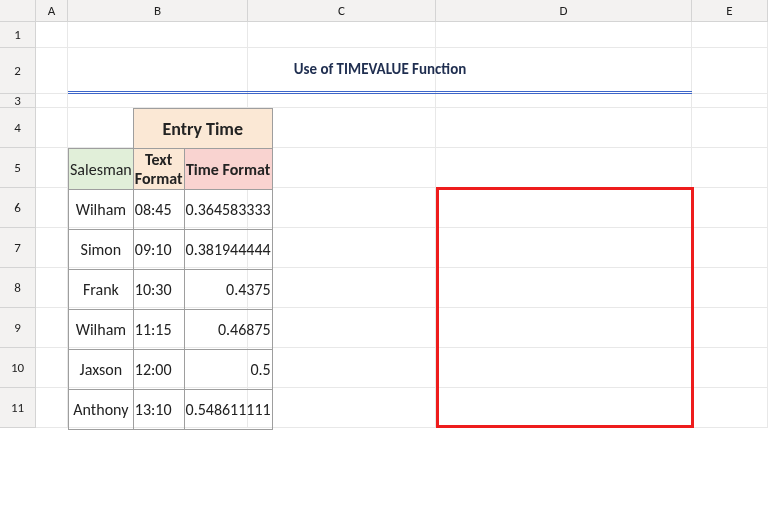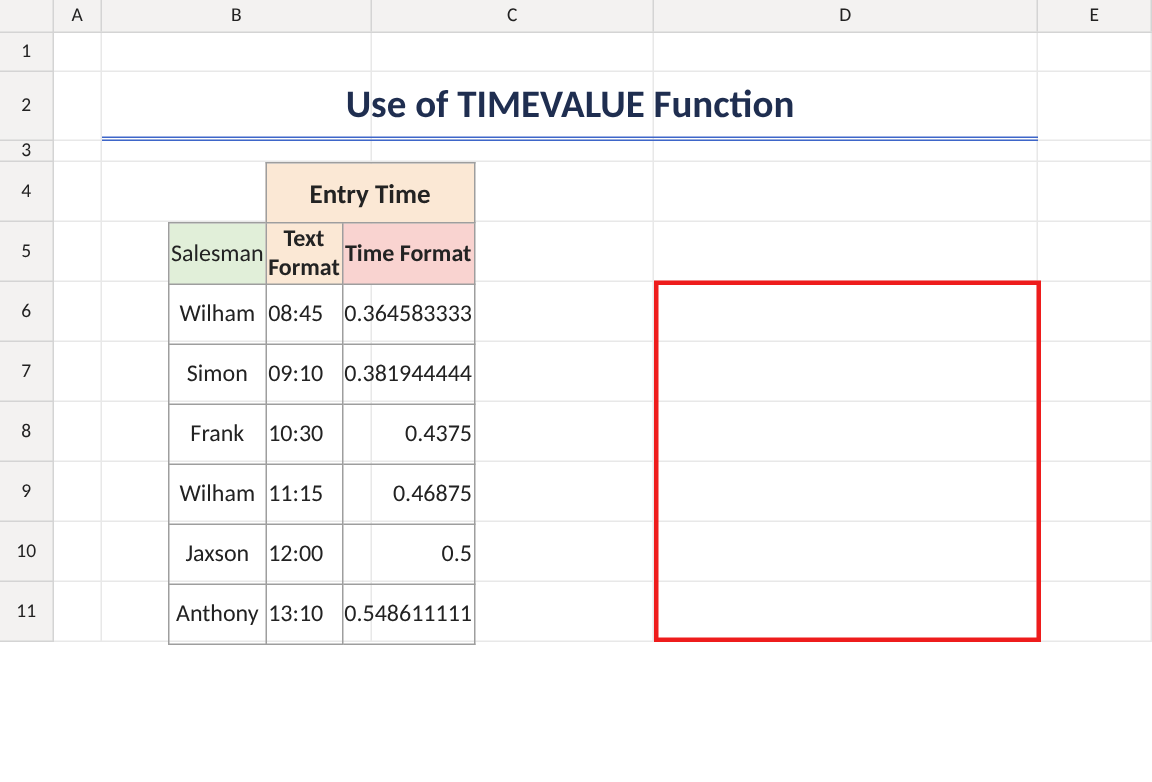--- a/index.html
+++ b/index.html
@@ -87,33 +87,32 @@
     top: 22px;   
   }
 
   .title {
     position: absolute;
     left: 0;
     top: 26px; 
     width: 624px; 
     height: 46px;
     text-align: center;
-    font-size: 26px;
+    font-size: 15px;
     font-weight: bold;
     color: #1f2e50;
     border-bottom: 3px double #3e66c9;
     line-height: 42px;
   }
 
   .tbl {
     position: absolute;
     top: 86px; 
     left: 0;
     border-collapse: collapse;
-    margin-left: 44px;
   }
   .tbl td, .tbl th {
     border: 1px solid #9e9e9e;
     height: 40px;
     font-size: 16px;
   }
   .merged-entry {
     background: #fbe8d5;
     text-align: center;
     font-weight: bold;

